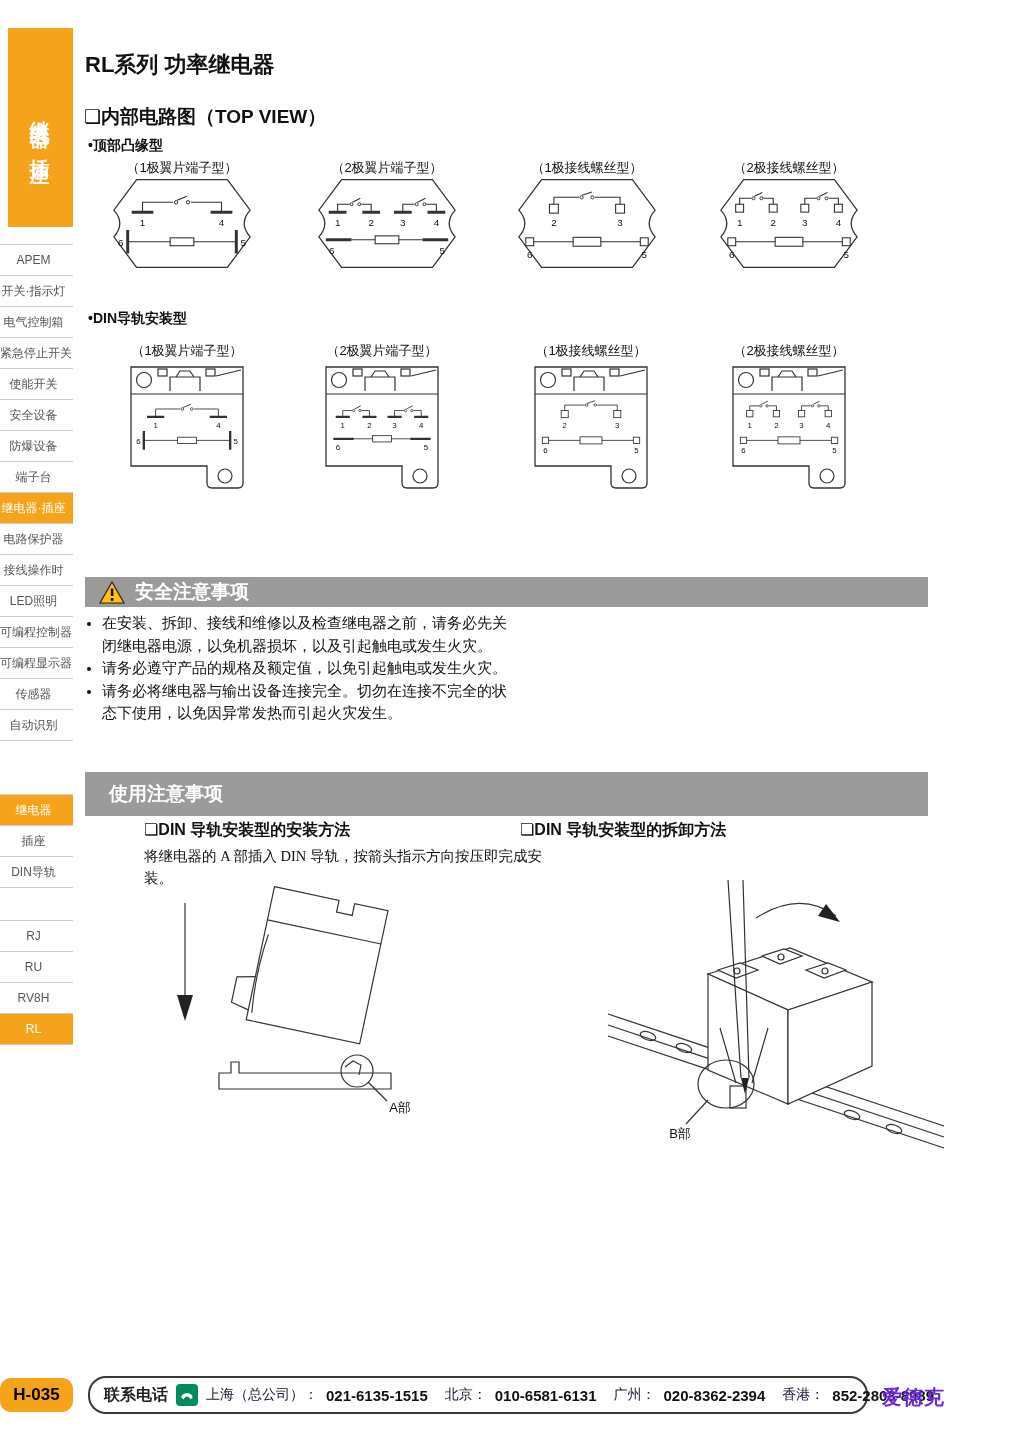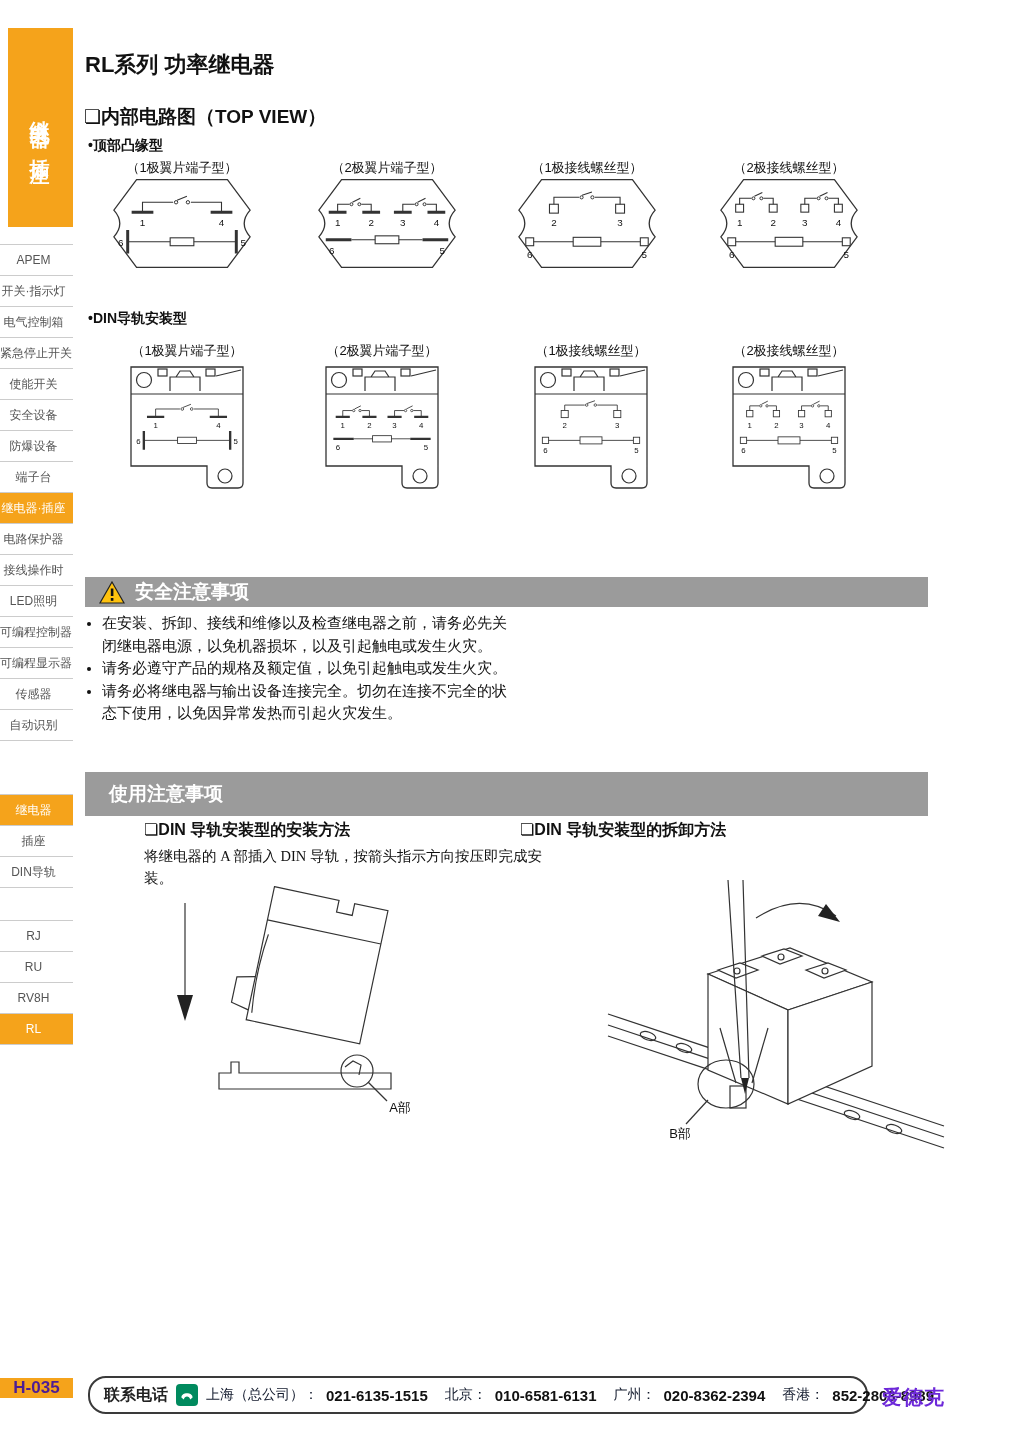--- a/index.html
+++ b/index.html
@@ -64,23 +64,23 @@
   }
   .uh-left, .ub-left { left:96px;margin-left:48px; } .uh-right, .ub-right { left:520px; }
   .ub-left { width:425px; } .ub-right { width:424px; }
   .fig { position:absolute; }
   .fig path, .fig rect, .fig circle, .fig line, .fig ellipse, .fig polygon
     { fill:none; stroke:#333; stroke-width:1.2; }
   .fig .solid { fill:#222; stroke:none; }
   .fig .white { fill:#fff; }
   
   .page-tag {
-    position:absolute; left:0; top:1378px; width:73px; height:20px;
-    background:#F5A31B; color:#4c1d95; font-size:17px; font-weight:bold;
-    display:flex; align-items:center; justify-content:center;
+    position:absolute; left:0; top:1378px; width:73px; height:34px;
+    background:#F5A31B; color:#000000; font-size:17px; font-weight:bold;
+    display:flex; align-items:center; justify-content:center;border-radius:11px;
   }
   .contact-box {
     position:absolute; left:88px; top:1376px; width:780px; height:38px;
     border:2px solid #3a3a3a; border-radius:18px;
     display:flex; align-items:center; padding:0 14px; gap:8px; background:#fff;
   }
   .contact-label { font-size:16px; font-weight:bold; color:#222; white-space:nowrap; }
   .phone-badge {
     width:22px; height:22px; background:#008A5E; border-radius:4px;
     display:flex; align-items:center; justify-content:center; flex:0 0 auto;

